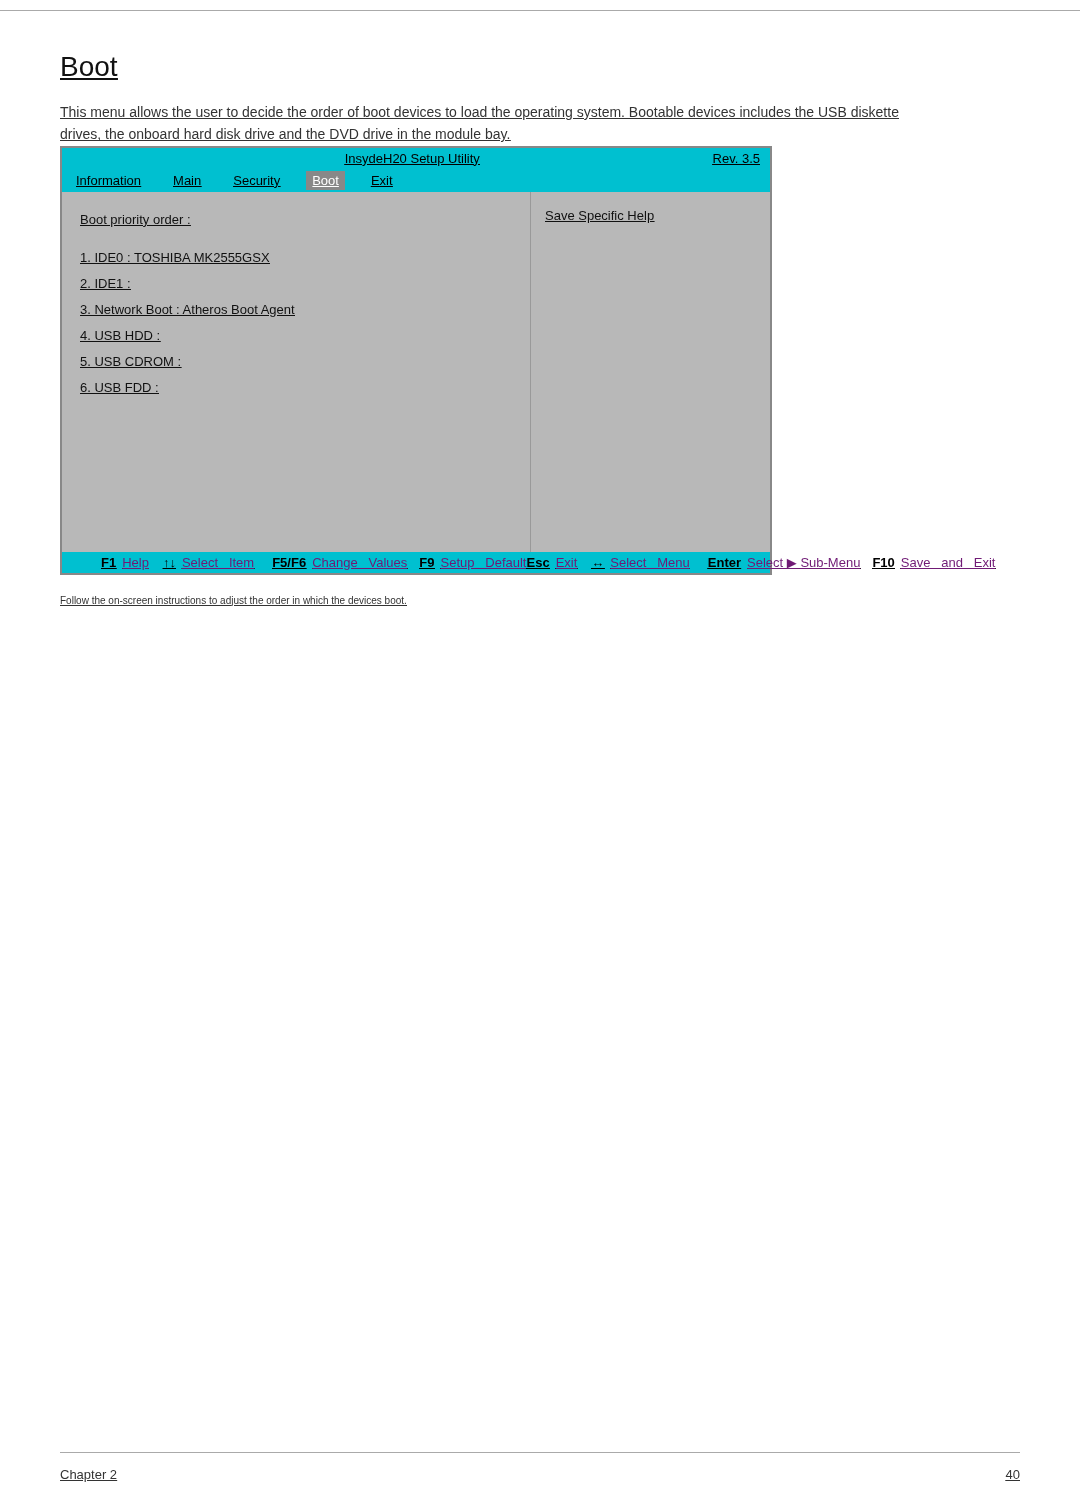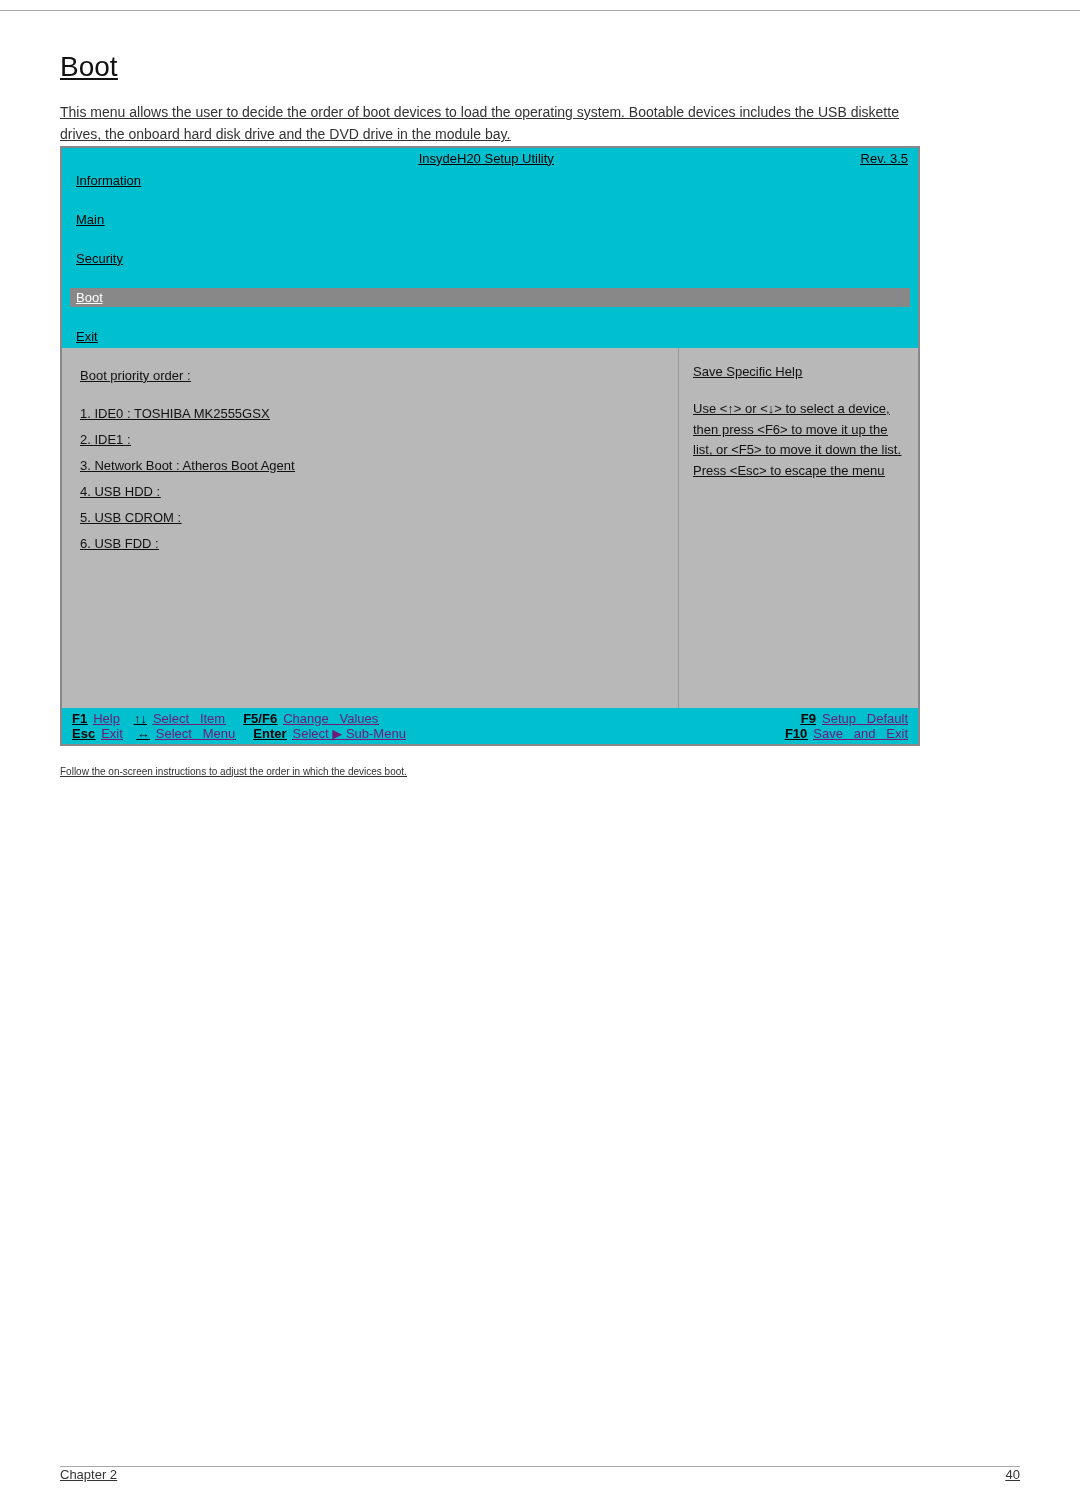--- a/index.html
+++ b/index.html
@@ -29,21 +29,21 @@
     .intro-text {
       font-size: 14px;
       color: #333;
       line-height: 1.6;
       max-width: 860px;
     }
 
     
     .bios-container {
       border: 2px solid #888;
-      width: 860px;
+      width: 712px;
       background: #b0b0b0;
     }
 
     .bios-titlebar {
       background: #00c0d0;
       display: flex;
       justify-content: space-between;
       padding: 3px 10px;
       font-size: 13px;
       color: #000;
@@ -54,21 +54,21 @@
       flex: 1;
     }
 
     .bios-titlebar .rev {
       white-space: nowrap;
     }
 
     .bios-navbar {
       background: #00c0d0;
       display: flex;
-      flex-direction: column;
+      flex-direction: row;
       padding: 2px 8px;
       gap: 20px;
     }
 
     .bios-navbar .nav-item {
       font-size: 13px;
       color: #000;
       padding: 2px 6px;
       cursor: pointer;
     }
@@ -130,22 +130,23 @@
       display: flex;
       flex-direction: row;
       padding: 3px 10px;
       gap: 0;
       font-size: 13px;
       color: #000;
     }
 
     .bios-footer .footer-row {
       display: flex;
-      flex-direction: column;
+      flex-direction: row;
       width: 100%;
+      margin-left: 29px;
     }
 
     .footer-line {
       display: flex;
       flex-direction: row;
       gap: 6px;
       align-items: center;
       white-space: nowrap;
     }
 
@@ -170,21 +171,21 @@
     }
 
     .page-footer {
       position: absolute;
       bottom: 30px;
       left: 60px;
       right: 60px;
       display: flex;
       justify-content: space-between;
       border-top: 1px solid #aaa;
-      padding-top: 0;
+      padding-top: 14px;
       font-size: 13px;
       color: #333;
     }
   </style>
 </head>
 <body>
 
 <div class="page-container">
 
   <div class="page-title">Boot</div>
@@ -214,21 +215,20 @@
           <div>2. IDE1 :</div>
           <div>3. Network Boot :  Atheros Boot Agent</div>
           <div>4. USB HDD :</div>
           <div>5. USB CDROM :</div>
           <div>6. USB FDD :</div>
         </div>
       </div>
 
       <div class="bios-help">
         <div class="help-title">Save Specific Help</div>
-        <div class="help-body">Use &lt;↑&gt; or &lt;↓&gt; to select a device, then press &lt;F6&gt; to move it up the list, or &lt;F5&gt; to move it down the list. Press &lt;Esc&gt; to escape the menu</div>
       </div>
     </div>
 
     <div class="bios-footer">
       <div class="footer-row">
         <div class="footer-line">
           <span class="footer-key">F1</span>
           <span class="footer-desc">Help</span>
           <span style="margin-left:8px;" class="footer-key">↑↓</span>
           <span class="footer-desc">Select &nbsp; Item</span>

